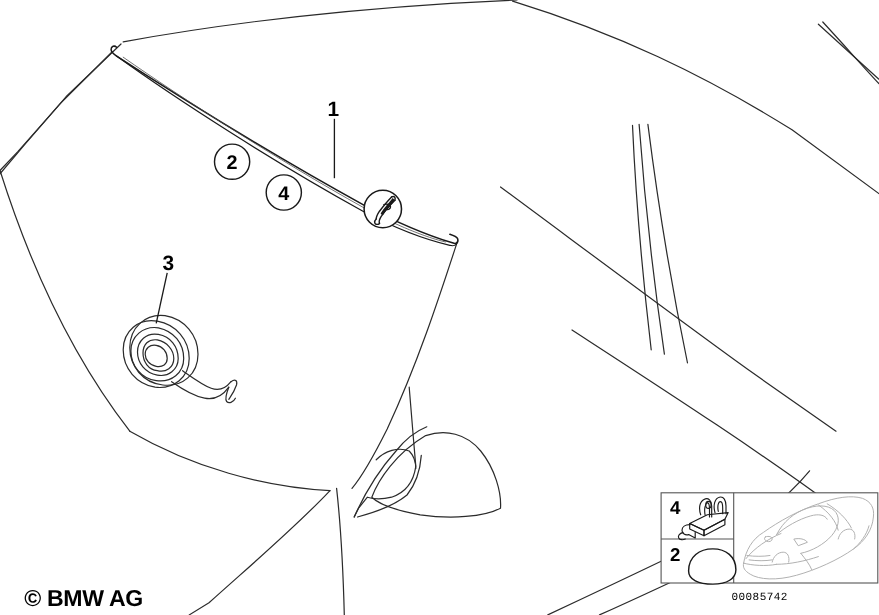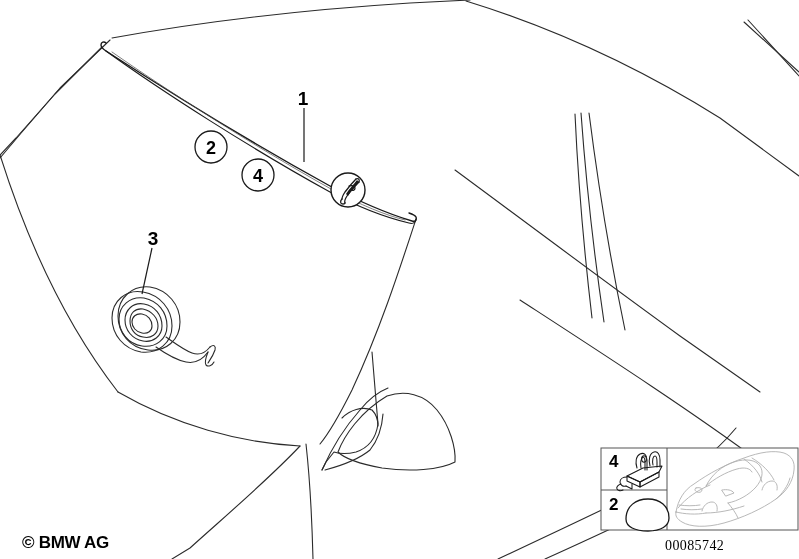--- a/index.html
+++ b/index.html
@@ -23,32 +23,32 @@
     left: 0;
     top: 0;
     width: 799px;
     height: 559px;
   }
   .copyright {
     position: absolute;
     left: 22px;
     top: 533px;
     font-family: "Liberation Sans", sans-serif;
-    font-size: 17px;
+    font-size: 21px;
     font-weight: bold;
     letter-spacing: -0.3px;
     color: #000000;
     white-space: nowrap;
   }
   .partnumber {
     position: absolute;
     left: 665px;
     top: 538px;
-    font-family: Liberation Serif, serif;
-    font-size: 14px;
+    font-family: Liberation Mono, monospace;
+    font-size: 10px;
     font-weight: normal;
     letter-spacing: 0.4px;
     color: #000000;
     white-space: nowrap;
   }
   svg text.calloutnum {
     font-family: "Liberation Sans", sans-serif;
     font-size: 19px;
     font-weight: bold;
     fill: #000000;

